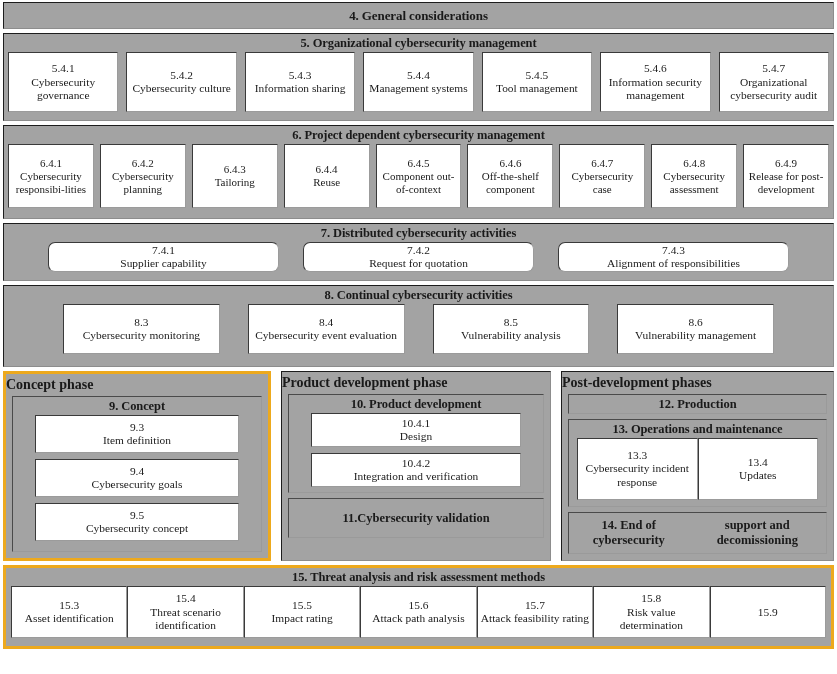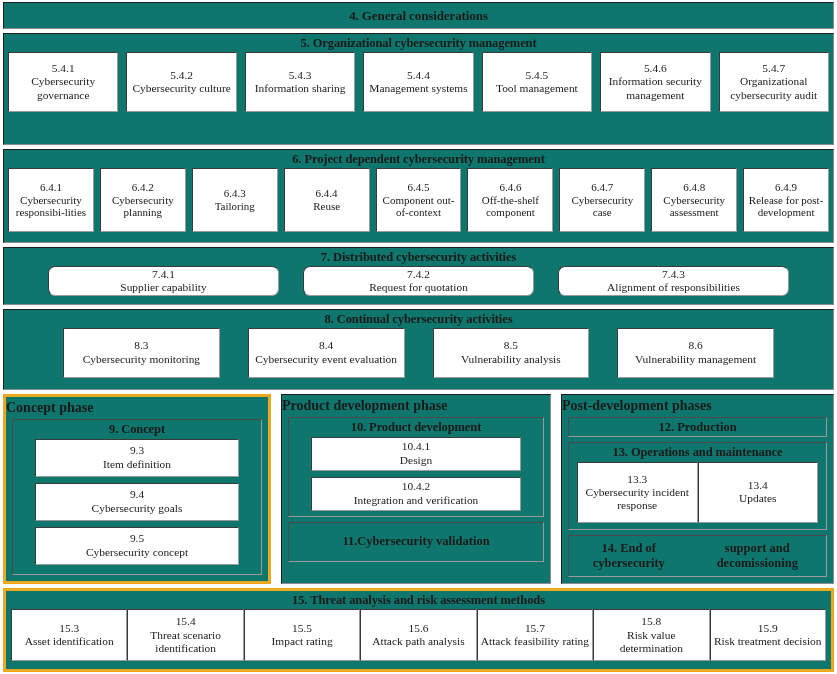--- a/index.html
+++ b/index.html
@@ -14,21 +14,21 @@
     width:837px;height:674px;
     box-sizing:border-box;
     padding:2px 3px 2px 3px;
     display:flex;flex-direction:column;
     gap:4px;
   }
 
   
   .bx{
     box-sizing:border-box;
-    background:#0f766e;
+    background:#a3a3a3;
     border-top:1.5px solid #1d1d1d;
     border-left:1.5px solid #1d1d1d;
     border-right:1.5px solid #8d8d8d;
     border-bottom:1.5px solid #8d8d8d;
   }
   .bx.light{
     border-top:1px solid #4a4a4a;
     border-left:1px solid #4a4a4a;
     border-right:1px solid #9a9a9a;
     border-bottom:1px solid #9a9a9a;
@@ -63,21 +63,21 @@
     padding:2px 2px;
   }
   .leaf .num{display:block;}
   .leaf .lbl{display:block;}
 
   
   #sec4{height:27px;display:flex;align-items:center;justify-content:center;}
   #sec4 .sec-title{padding:0;font-size:13px;width:100%;}
 
   
-  #sec5{height:112px;padding:0 4px 0 4px;}
+  #sec5{height:88px;padding:0 4px 0 4px;}
   #sec5 .boxrow{display:flex;gap:8px;height:60px;}
   #sec5 .boxrow .leaf{flex:1;}
 
   
   #sec6{height:94px;padding:0 4px 4px 4px;}
   #sec6 .boxrow{display:flex;gap:6px;height:64px;}
   #sec6 .boxrow .leaf{flex:1;font-size:11px;}
 
   
   #sec7{height:58px;padding:0 4px 4px 4px;}
@@ -365,18 +365,17 @@
       <div class="leaf">
         <span class="num">15.7</span>
         <span class="lbl">Attack feasibility rating</span>
       </div>
       <div class="leaf">
         <span class="num">15.8</span>
         <span class="lbl">Risk value determination</span>
       </div>
       <div class="leaf">
         <span class="num">15.9</span>
-        <span class="lbl">Risk treatment decision</span>
       </div>
     </div>
   </div>
 
 </div>
 
 </body></html>

